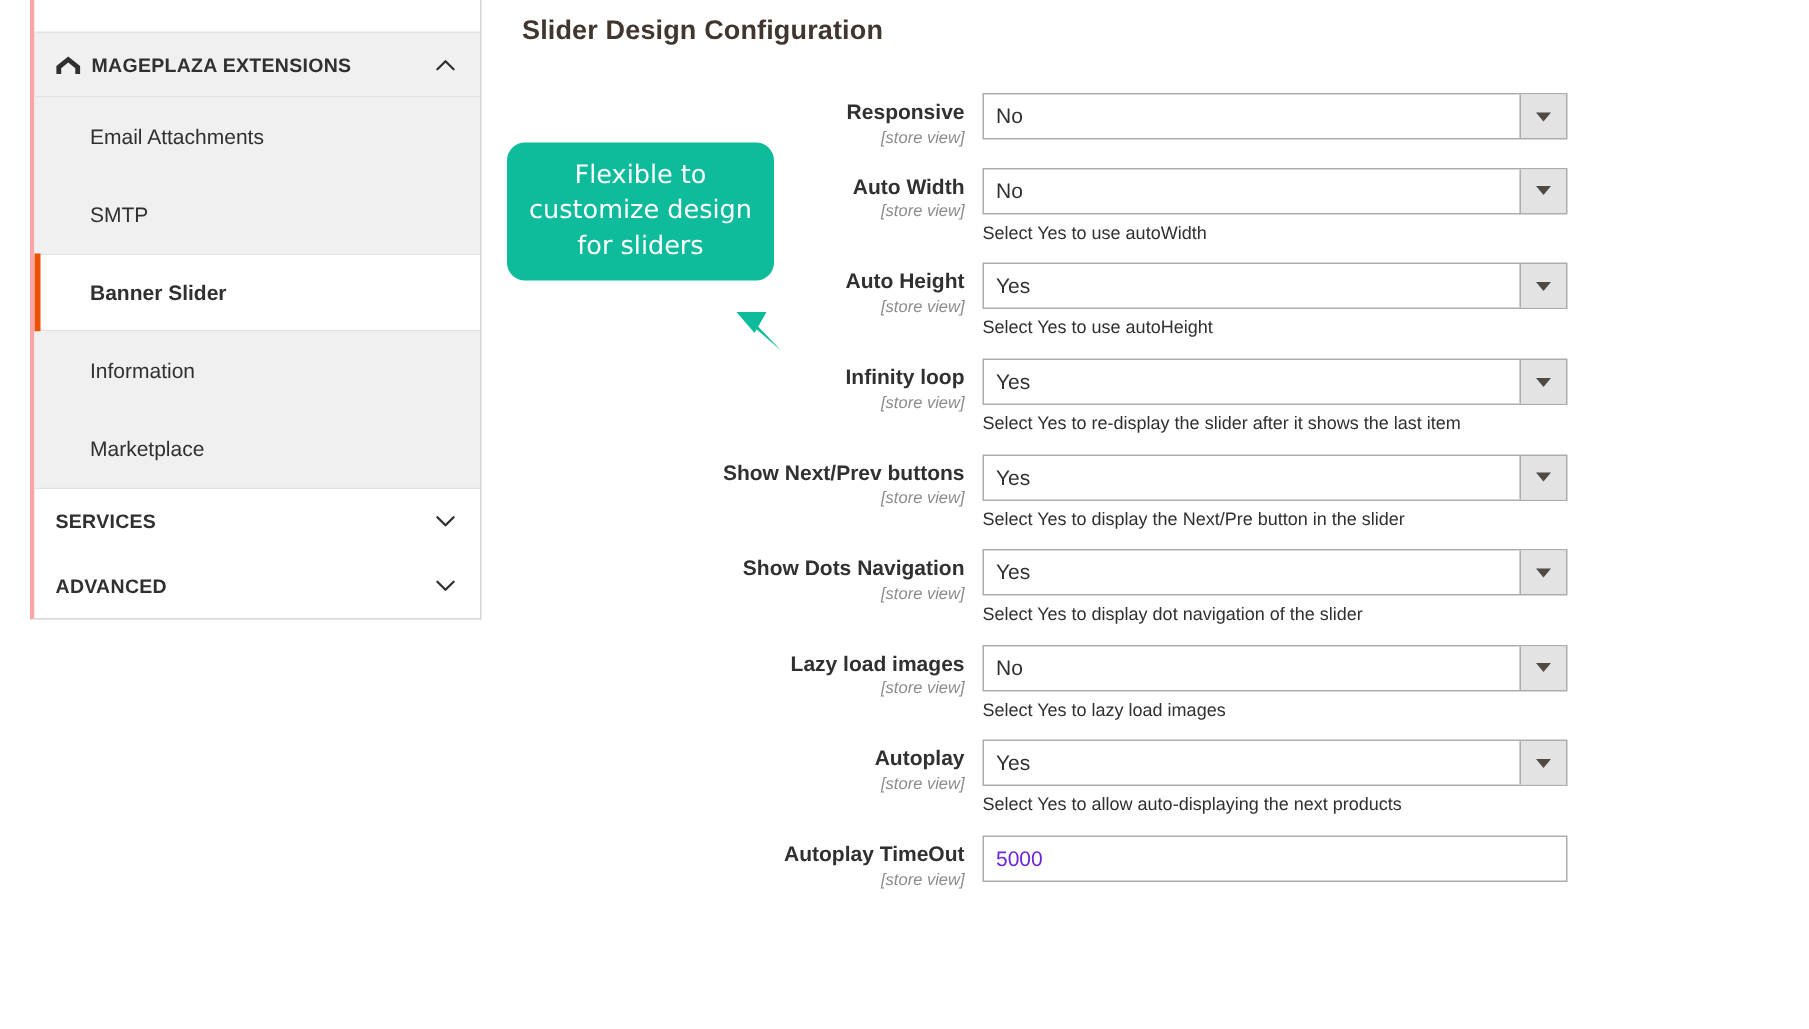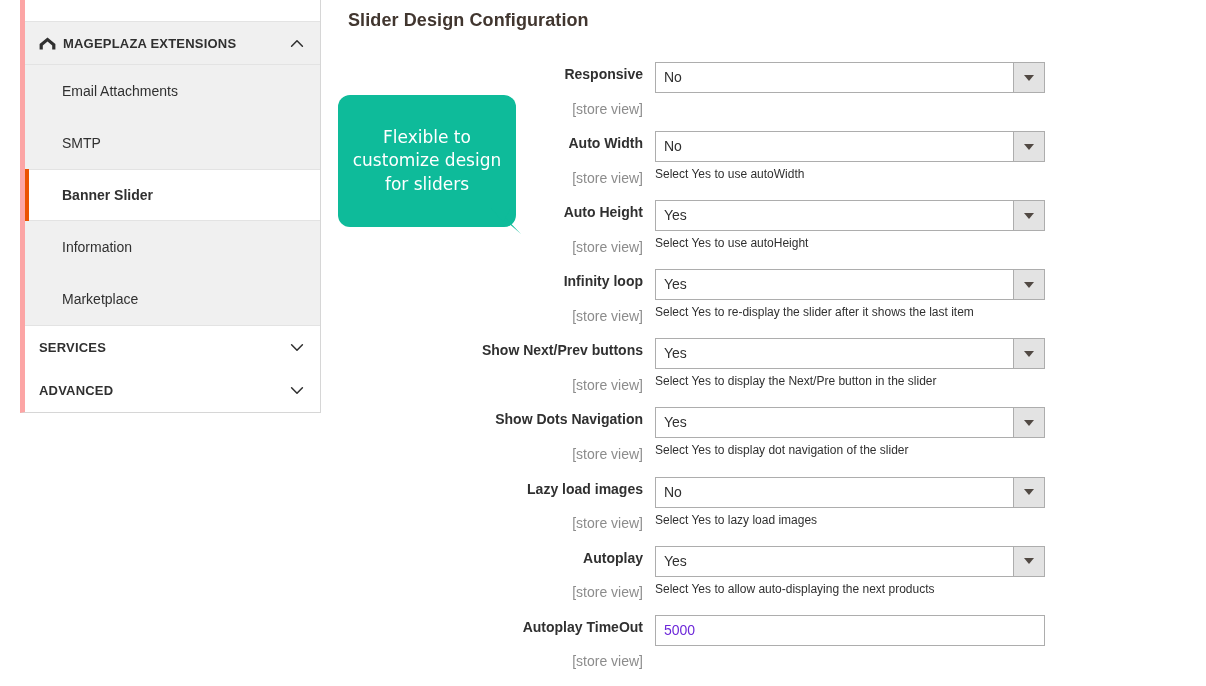--- a/index.html
+++ b/index.html
@@ -18,21 +18,21 @@
     background: #ffffff;
   }
 
   
   #sidebar {
     position: absolute;
     left: 20px;
     top: 0;
     width: 301px;
     background: #ffffff;
-    border-left: 5px solid #fca5a5;
+    border-left: 3px solid #fca5a5;
     border-right: 1px solid #d6d6d6;
     border-bottom: 1px solid #d6d6d6;
   }
   .sb-top-stub {
     height: 22px;
     background: #ffffff;
     border-bottom: 1px solid #e3e3e3;
   }
   .sb-section-head {
     display: flex;
@@ -110,21 +110,21 @@
     color: #41362f;
     letter-spacing: .1px;
   }
 
   
   #callout {
     position: absolute;
     left: -10px;
     top: 95px;
     width: 178px;
-    height: 132px;
+    height: 92px;
     background: #0ebb9a;
     border-radius: 12px;
     display: flex;
     align-items: center;
     justify-content: center;
   }
   #callout .cotext {
     color: #ffffff;
     font-size: 17px;
     line-height: 1.38;
@@ -162,24 +162,25 @@
   }
   .field-label .lbl {
     display: block;
     font-size: 14px;
     font-weight: bold;
     color: #303030;
     line-height: 1.25;
   }
   .field-label .scope {
     display: block;
-    font-size: 14px;
+    font-size: 11px;
     color: #8c8c8c;
     line-height: 1.4;
-    margin-top: 16px;
+    margin-top: 1px;
+    font-style: italic;
   }
   .field-control {
     flex: 0 0 390px;
     width: 390px;
   }
   .select-wrap {
     position: relative;
     height: 31px;
     border: 1px solid #adadad;
     background: #ffffff;

